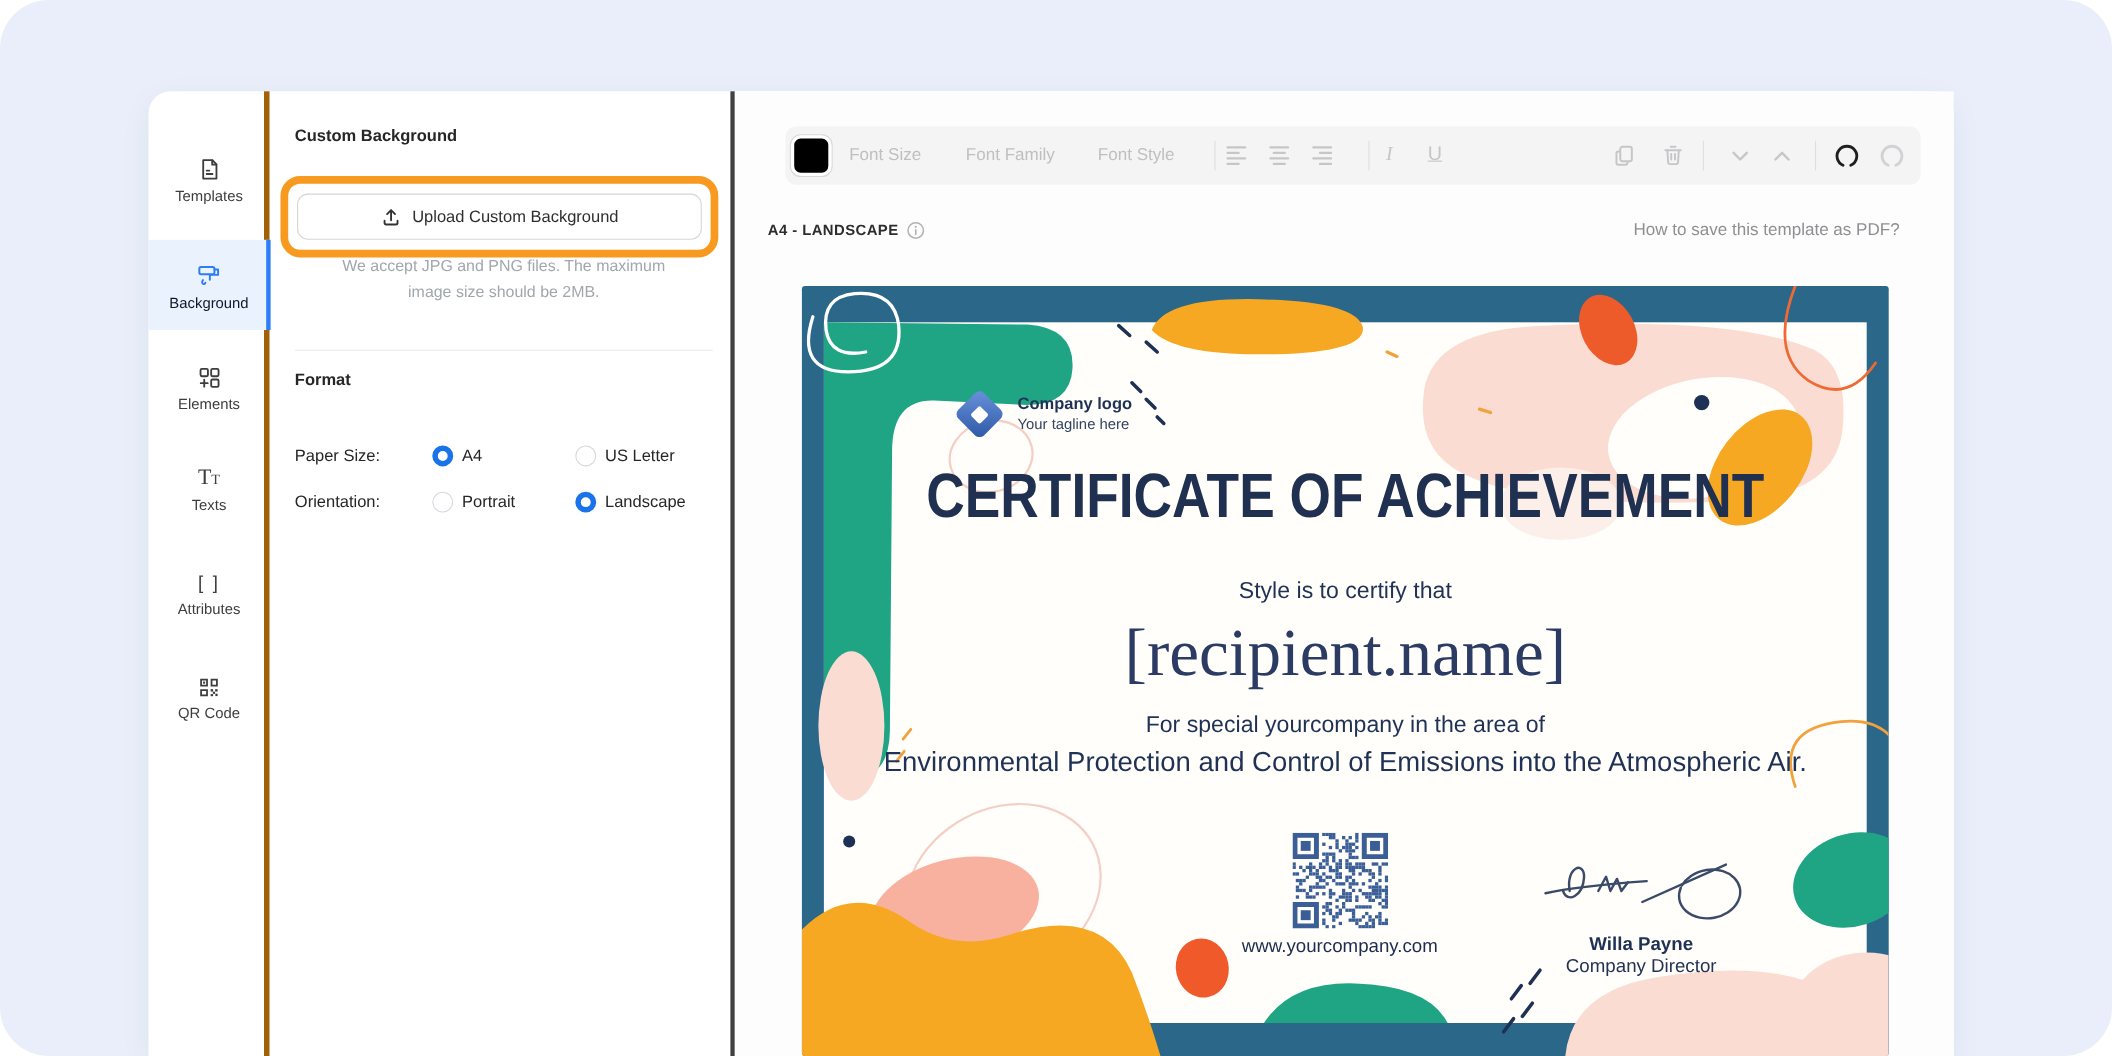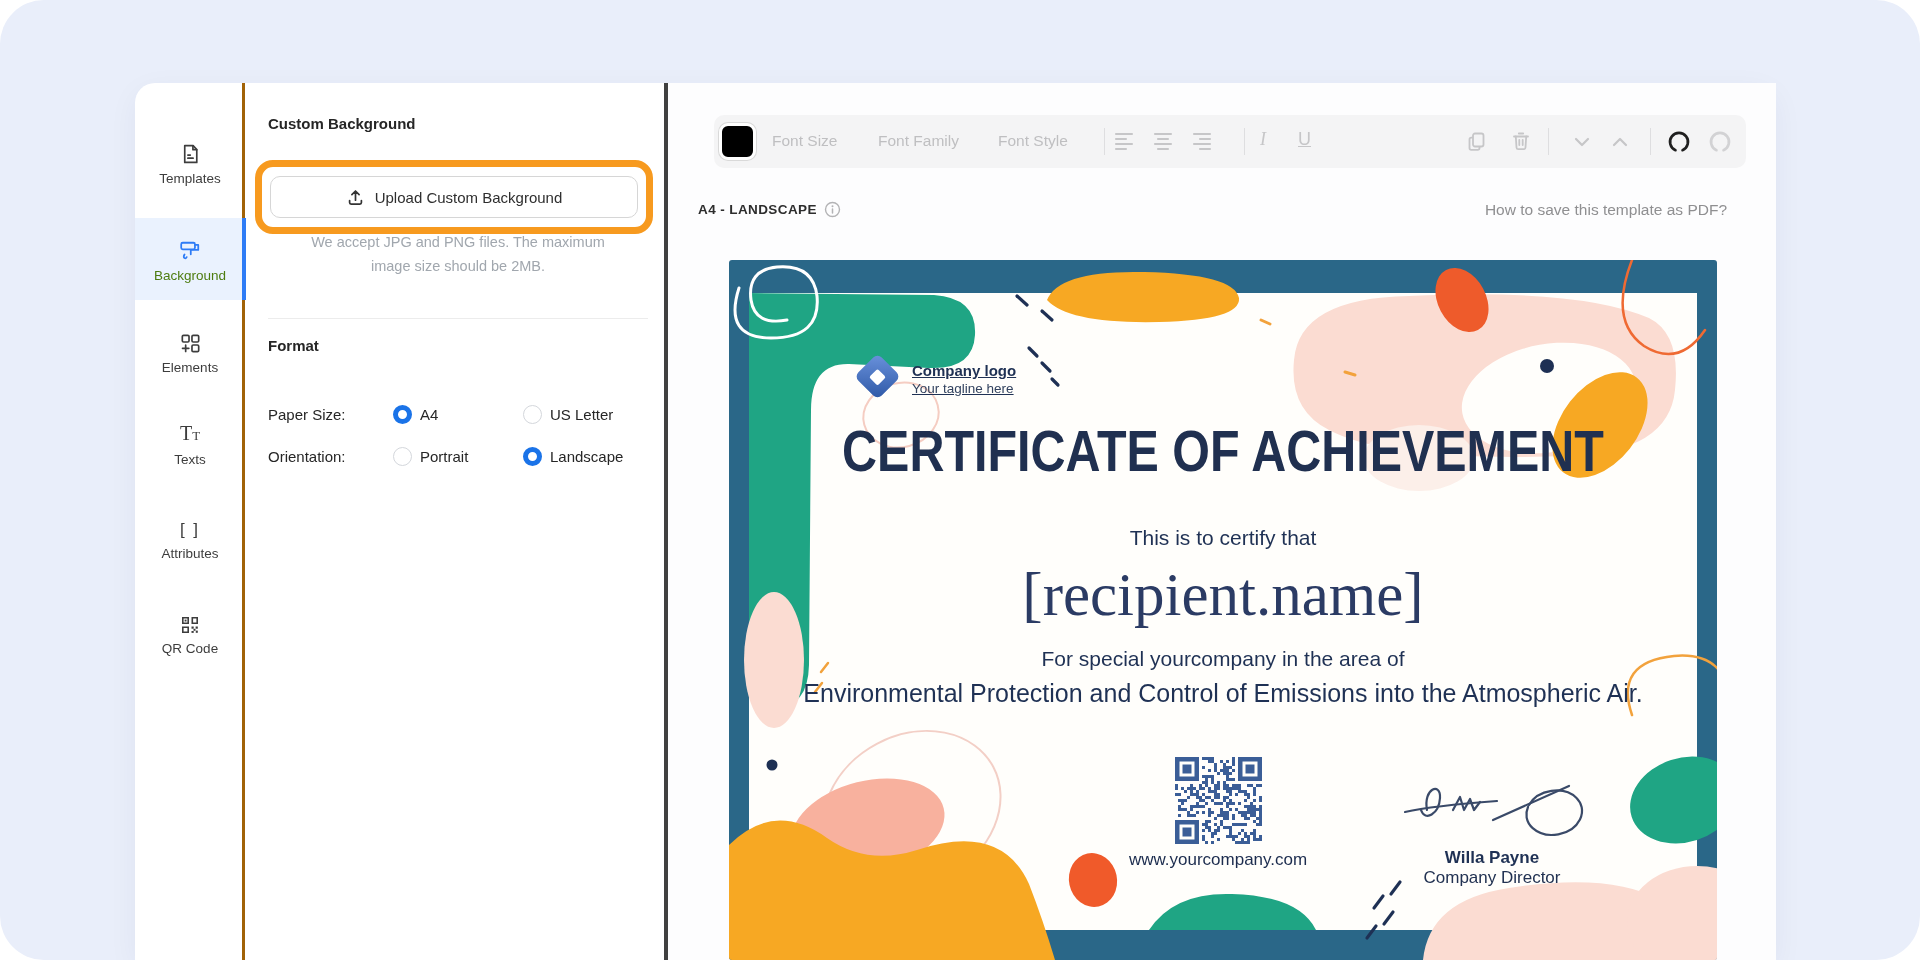--- a/index.html
+++ b/index.html
@@ -6,25 +6,25 @@
   html,body { width:1920px; height:960px; overflow:hidden; background:#fff;
               font-family:"Liberation Sans", sans-serif; }
   .frame { position:absolute; inset:0; background:#e9eefa; border-radius:44px; }
 
   
   .card { position:absolute; left:135px; top:83px; width:1641px; bottom:0;
           background:#fff; border-radius:20px 20px 0 0;
           box-shadow:0 8px 30px rgba(30,40,80,.05); }
 
   
-  .sidebar { position:absolute; left:0; top:0; width:110px; bottom:0; border-right:3px solid #a16207; }
+  .sidebar { position:absolute; left:0; top:0; width:110px; bottom:0; border-right:5px solid #a16207; }
   .sb-item { position:absolute; left:0; width:110px; text-align:center; color:#3d3d3d; cursor:pointer; }
   .sb-item .ico { height:26px; display:flex; align-items:flex-end; justify-content:center; }
   .sb-item .lbl { font-size:13.5px; margin-top:6px; }
-  .sb-item.selected { background:#eaf2fe; color:#4d7c0f; }
+  .sb-item.selected { background:#eaf2fe; color:#0f172a; }
   .sb-item.selected::after { content:""; position:absolute; right:-1px; top:0; bottom:0; width:4px; background:#2e7cf6; }
   .txts-ico { font-family:"Liberation Serif", serif; font-size:20px; line-height:20px; }
   .txts-ico small { font-size:13px; }
   .brk-ico { font-size:17px; letter-spacing:2px; line-height:20px; }
 
   
   .panel { position:absolute; left:110px; top:0; width:423px; bottom:0; border-right:4px solid #404040; }
   .panel h2 { position:absolute; left:23px; font-size:15px; font-weight:700; color:#262626; }
   .hl-box { position:absolute; left:10px; top:77px; width:398px; height:74px;
             border:7px solid #f79a1f; border-radius:18px; }
@@ -57,21 +57,21 @@
                 color:#2d2d2d; letter-spacing:.4px; display:flex; align-items:center; gap:7px; }
   .pdf-link { position:absolute; right:49px; top:118px; font-size:15.5px; color:#8f8f91; cursor:pointer; }
 
   
   .cert { position:absolute; left:61px; top:177px; width:988px; height:700px;
           background:#2a6788; border-radius:3px; overflow:hidden; cursor:pointer; }
   .cert-inner { position:absolute; left:20px; right:20px; top:33px; bottom:30px; background:#fffefb; }
   .cert-shapes { position:absolute; inset:0; }
   .cert-content { position:absolute; inset:0; color:#1f3154; }
 
-  .logo-wrap { position:absolute; left:128px; top:96px; display:flex; gap:14px; align-items:flex-end;text-decoration:underline; }
+  .logo-wrap { position:absolute; left:141px; top:96px; display:flex; gap:14px; align-items:center; }
   .logo-diamond { width:33px; height:33px; transform:rotate(45deg); border-radius:6px;
                   background:linear-gradient(135deg,#6b93dd,#2d57a5); position:relative; margin:4px; }
   .logo-diamond::after { content:""; position:absolute; left:10.5px; top:10.5px; width:12px; height:12px;
                          background:#fff; border-radius:2px; }
   .logo-title { font-size:15px; font-weight:700; line-height:18px; }
   .logo-tag { font-size:13.5px; color:#33435f; line-height:17px; }
 
   .cert-title { position:absolute; left:0; width:100%; top:158px; text-align:center;
                 font-size:57px; font-weight:800; letter-spacing:0; white-space:nowrap;
                 transform:scaleX(.85); color:#203050; }
@@ -327,21 +327,21 @@
       <div class="cert-content">
         <div class="logo-wrap">
           <div class="logo-diamond"></div>
           <div>
             <div class="logo-title">Company logo</div>
             <div class="logo-tag">Your tagline here</div>
           </div>
         </div>
 
         <div class="cert-title">CERTIFICATE OF ACHIEVEMENT</div>
-        <div class="certify">This is to certify that</div>
+        <div class="certify">Style is to certify that</div>
         <div class="recipient">[recipient.name]</div>
         <div class="desc1">For special yourcompany in the area of</div>
         <div class="desc2">Environmental Protection and Control of Emissions into the Atmospheric Air.</div>
 
         <div class="qr-block">
           <svg width="87" height="87" viewBox="0 0 29 29" fill="#3b5e97">
             <path d="M0 0 h8 v8 H0 Z M1.5 1.5 v5 h5 v-5 Z" fill-rule="evenodd"></path>
               <rect x="2.5" y="2.5" width="3" height="3"></rect>
             <path d="M21 0 h8 v8 h-8 Z M22.5 1.5 v5 h5 v-5 Z" fill-rule="evenodd"></path>
               <rect x="23.5" y="2.5" width="3" height="3"></rect>

